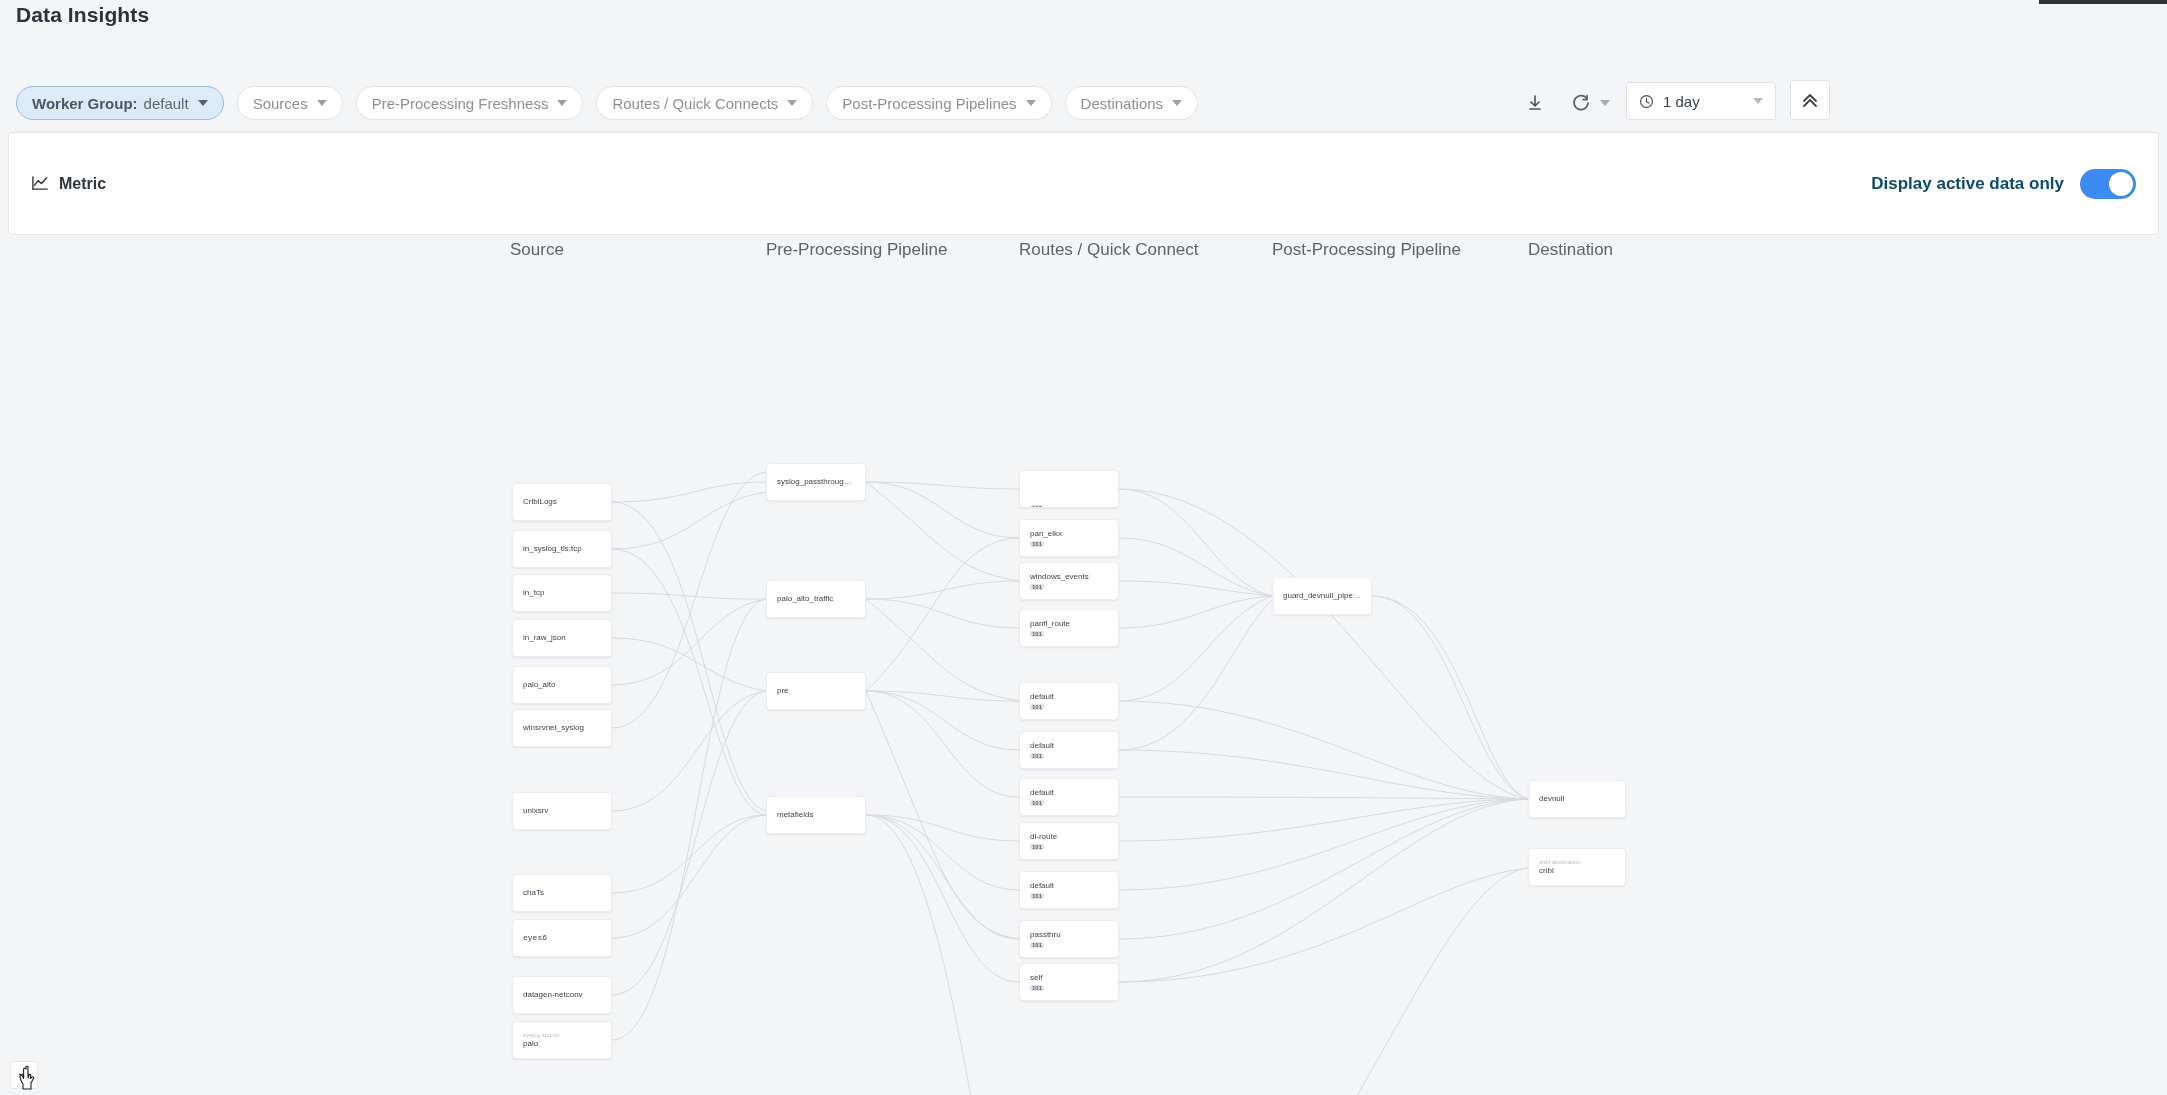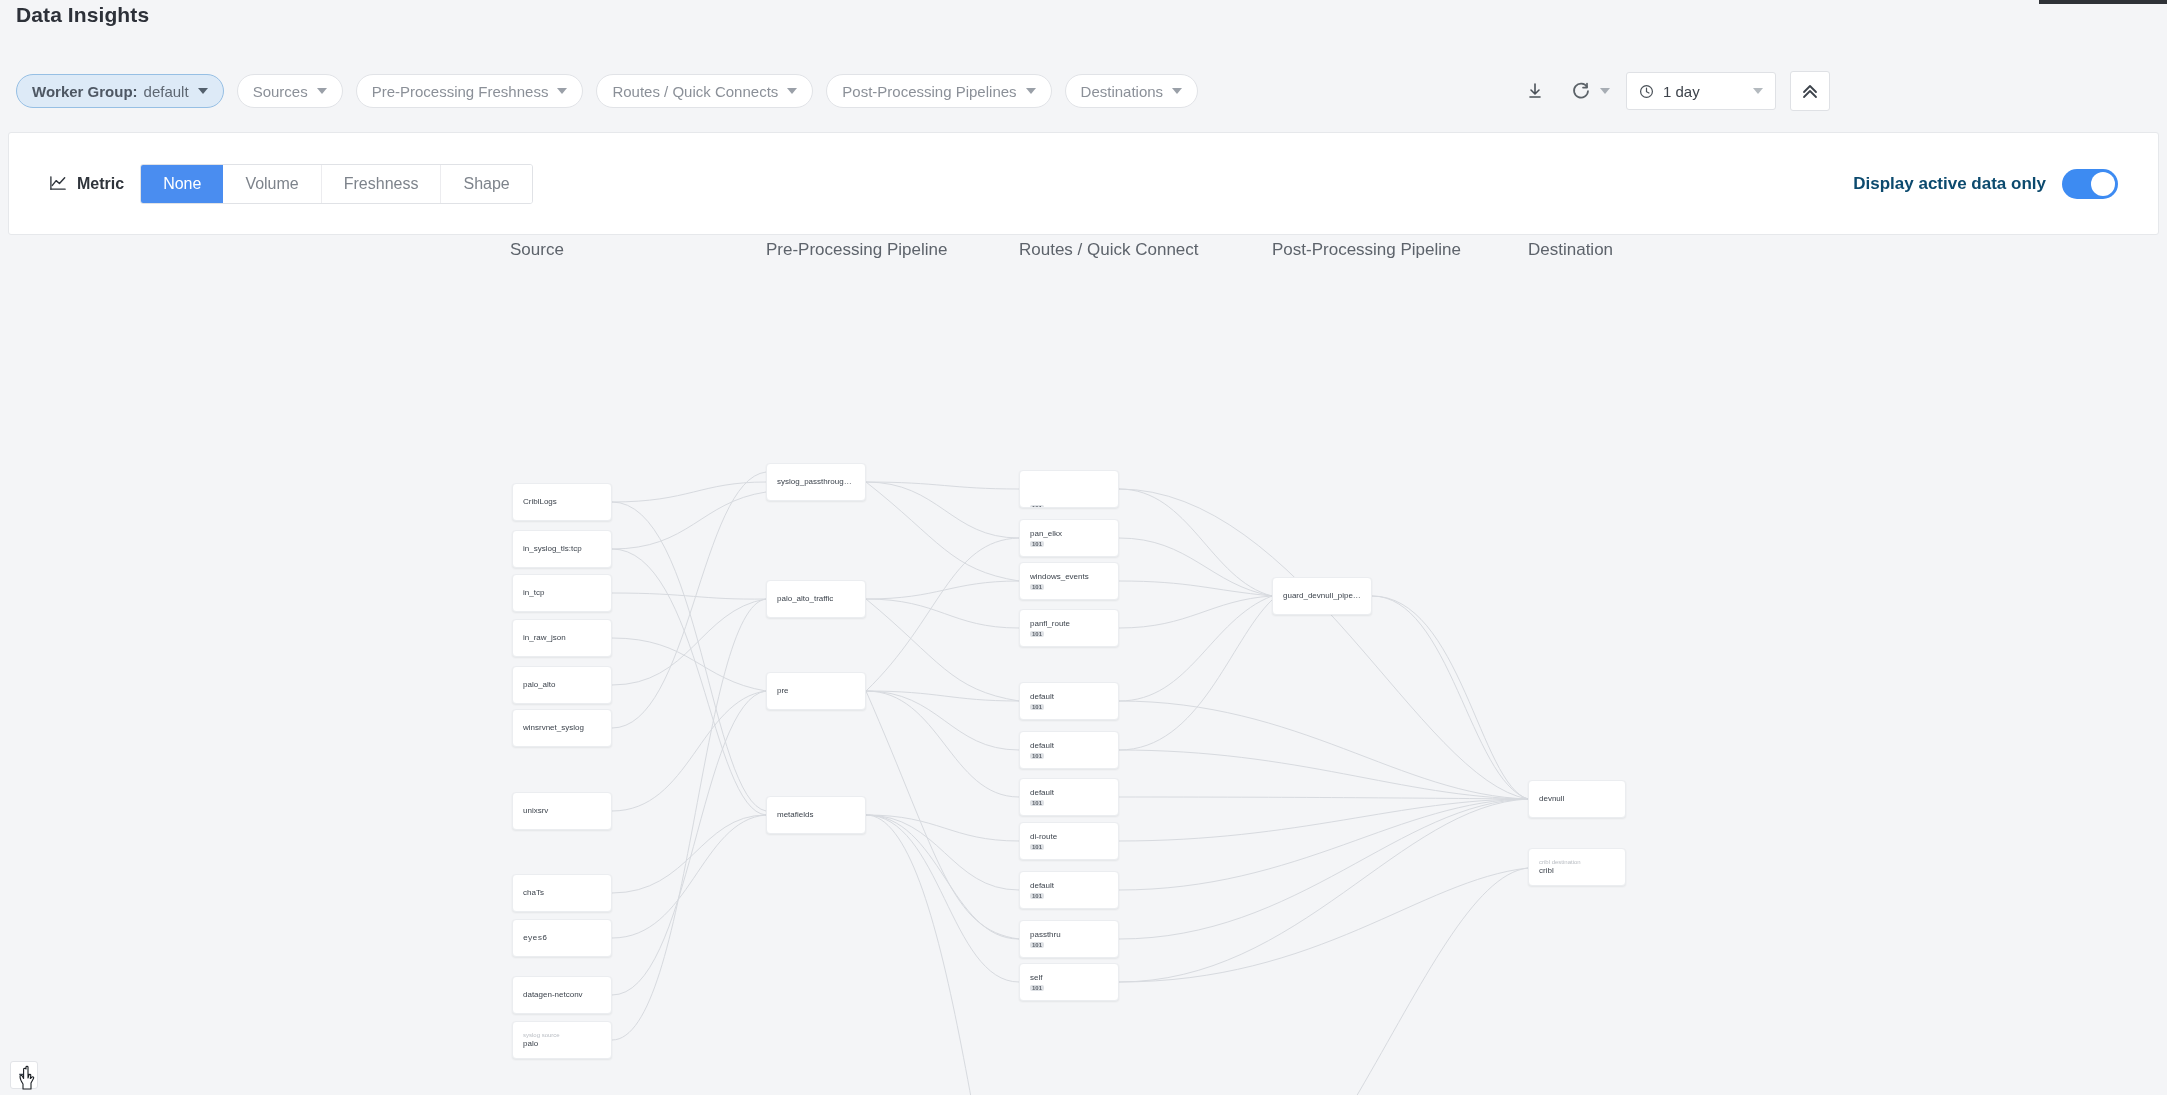--- a/index.html
+++ b/index.html
@@ -17,21 +17,21 @@
     letter-spacing: .1px;
   }
   .top-right-notch {
     position: absolute; right: 0; top: 0; width: 128px; height: 4px;
     background: #2f3237;
   }
 
   
   .filter-bar {
     position: absolute; left: 0; top: 62px; width: 1846px; height: 58px;
-    display: flex; align-items: center; padding: 0 16px;
+    display: flex; align-items: flex-end; padding: 0 16px;
   }
   .pill {
     display: inline-flex; align-items: center; gap: 9px;
     height: 34px; padding: 0 15px;
     border-radius: 17px; background: #fff;
     border: 1px solid #e1e3e7;
     font-size: 15px; color: #8b9098;
     margin-right: 13px; white-space: nowrap;
     cursor: pointer;
   }
@@ -72,21 +72,21 @@
     background: #fff; border: 1px solid #dfe1e5; border-radius: 3px;
     display: flex; align-items: center; justify-content: center; cursor: pointer;
   }
 
   
   .metric-bar {
     position: absolute; left: 8px; top: 132px;
     width: 2151px; height: 103px;
     background: #fff; border: 1px solid #e6e8eb;
     border-radius: 3px;
-    display: flex; align-items: center; padding: 0 40px;
+    display: flex; align-items: center; padding: 0 22px;
   }
   .metric-label {
     display: flex; align-items: center; gap: 9px;
     font-size: 16px; font-weight: 700; color: #2f343b; margin-right: 16px;
   }
   .seg-group {
     display: flex; align-items: stretch; height: 40px;
     border: 1px solid #e0e2e6; border-radius: 3px; overflow: hidden;
     background: #fff;
   }
@@ -243,26 +243,20 @@
 <div class="metric-bar">
   <div class="metric-label">
     <svg width="19" height="19" viewBox="0 0 20 20">
       <path d="M2 16 L2 3" stroke="#2f343b" stroke-width="1.4" stroke-linecap="round"></path>
       <path d="M2 16 L17 16" stroke="#2f343b" stroke-width="1.4" stroke-linecap="round"></path>
       <path d="M3.5 12 L7.5 7 L11 10 L16.5 4" stroke="#2f343b" stroke-width="1.5" fill="none" stroke-linecap="round" stroke-linejoin="round"></path>
     </svg>
     <span>Metric</span>
   </div>
 
-  <div class="seg-group">
-    <div class="seg active">None</div>
-    <div class="seg">Volume</div>
-    <div class="seg">Freshness</div>
-    <div class="seg">Shape</div>
-  </div>
 
   <div class="metric-spacer"></div>
 
   <div class="toggle-wrap">
     <span class="toggle-label">Display active data only</span>
     <div class="toggle">
       <div class="knob"></div>
     </div>
   </div>
 </div>

